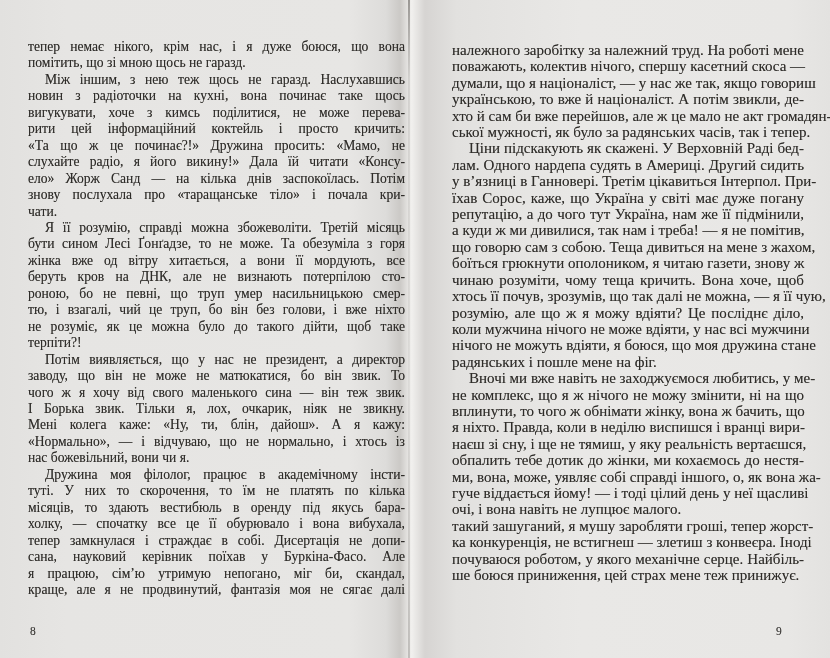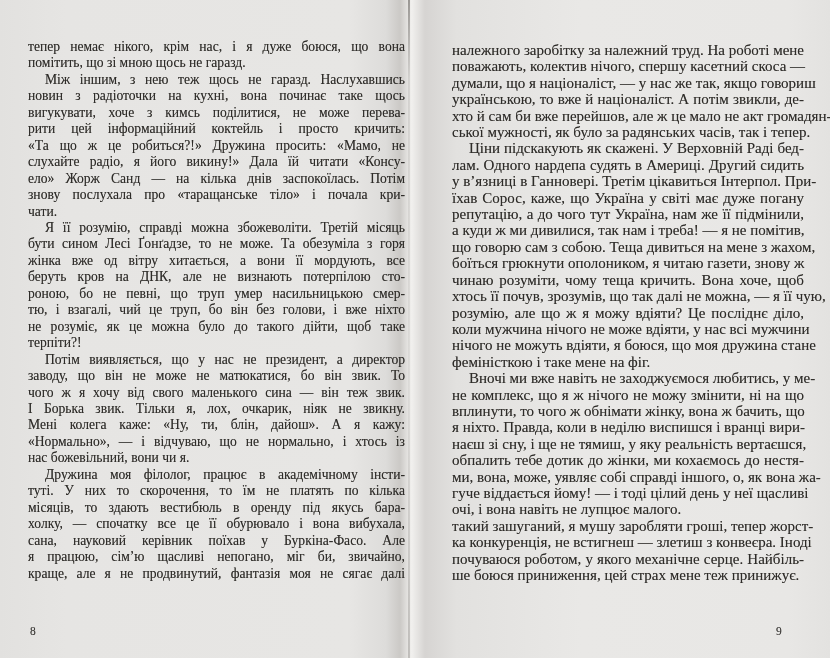--- a/index.html
+++ b/index.html
@@ -94,21 +94,21 @@
 <div class="spread">
   <div class="gutter-line"></div>
 
   <div class="textblock left">
       <div class="line">тепер немає нікого, крім нас, і я дуже боюся, що вона</div>
       <div class="line pend">помітить, що зі мною щось не гаразд.</div>
       <div class="line indent">Між іншим, з нею теж щось не гаразд. Наслухавшись</div>
       <div class="line">новин з радіоточки на кухні, вона починає таке щось</div>
       <div class="line">вигукувати, хоче з кимсь поділитися, не може перева-</div>
       <div class="line">рити цей інформаційний коктейль і просто кричить:</div>
-      <div class="line">«Та що ж це робиться?!» Дружина просить: «Мамо, не</div>
+      <div class="line">«Та що ж це починає?!» Дружина просить: «Мамо, не</div>
       <div class="line">слухайте радіо, я його викину!» Дала їй читати «Консу-</div>
       <div class="line">ело» Жорж Санд — на кілька днів заспокоїлась. Потім</div>
       <div class="line">знову послухала про «таращанське тіло» і почала кри-</div>
       <div class="line pend">чати.</div>
       <div class="line indent">Я її розумію, справді можна збожеволіти. Третій місяць</div>
       <div class="line">бути сином Лесі Ґонґадзе, то не може. Та обезуміла з горя</div>
       <div class="line">жінка вже од вітру хитається, а вони її мордують, все</div>
       <div class="line">беруть кров на ДНК, але не визнають потерпілою сто-</div>
       <div class="line">роною, бо не певні, що труп умер насильницькою смер-</div>
       <div class="line">тю, і взагалі, чий це труп, бо він без голови, і вже ніхто</div>
@@ -118,22 +118,23 @@
       <div class="line">заводу, що він не може не матюкатися, бо він звик. То</div>
       <div class="line">чого ж я хочу від свого маленького сина — він теж звик.</div>
       <div class="line">І Борька звик. Тільки я, лох, очкарик, ніяк не звикну.</div>
       <div class="line">Мені колега каже: «Ну, ти, блін, дайош». А я кажу:</div>
       <div class="line">«Нормально», — і відчуваю, що не нормально, і хтось із</div>
       <div class="line pend">нас божевільний, вони чи я.</div>
       <div class="line indent">Дружина моя філолог, працює в академічному інсти-</div>
       <div class="line">туті. У них то скорочення, то їм не платять по кілька</div>
       <div class="line">місяців, то здають вестибюль в оренду під якусь бара-</div>
       <div class="line">холку, — спочатку все це її обурювало і вона вибухала,</div>
+      <div class="line">тепер замкнулася і страждає в собі. Дисертація не допи-</div>
       <div class="line">сана, науковий керівник поїхав у Буркіна-Фасо. Але</div>
-      <div class="line">я працюю, сім’ю щасливі непогано, міг би, звичайно,</div>
+      <div class="line">я працюю, сім’ю утримую непогано, міг би, скандал,</div>
       <div class="line">краще, але я не продвинутий, фантазія моя не сягає далі</div>
     </div>
 
   <div class="textblock right">
       <div class="line">належного заробітку за належний труд. На роботі мене</div>
       <div class="line">поважають, колектив нічого, спершу касетний скоса —</div>
       <div class="line">думали, що я націоналіст, — у нас же так, якщо говориш</div>
       <div class="line">українською, то вже й націоналіст. А потім звикли, де-</div>
       <div class="line">хто й сам би вже перейшов, але ж це мало не акт громадян-</div>
       <div class="line pend">ської мужності, як було за радянських часів, так і тепер.</div>
@@ -143,21 +144,21 @@
       <div class="line">їхав Сорос, каже, що Україна у світі має дуже погану</div>
       <div class="line">репутацію, а до чого тут Україна, нам же її підмінили,</div>
       <div class="line">а куди ж ми дивилися, так нам і треба! — я не помітив,</div>
       <div class="line">що говорю сам з собою. Теща дивиться на мене з жахом,</div>
       <div class="line">боїться грюкнути ополоником, я читаю газети, знову ж</div>
       <div class="line">чинаю розуміти, чому теща кричить. Вона хоче, щоб</div>
       <div class="line">хтось її почув, зрозумів, що так далі не можна, — я її чую,</div>
       <div class="line">розумію, але що ж я можу вдіяти? Це посліднє діло,</div>
       <div class="line">коли мужчина нічого не може вдіяти, у нас всі мужчини</div>
       <div class="line">нічого не можуть вдіяти, я боюся, що моя дружина стане</div>
-      <div class="line pend">феміністкою і таке мене на фіг.</div>
+      <div class="line pend">радянських і пошле мене на фіг.</div>
       <div class="line indent">Вночі ми вже навіть не заходжуємося любитись, у ме-</div>
       <div class="line">не комплекс, що я ж нічого не можу змінити, ні на що</div>
       <div class="line">вплинути, то чого ж обнімати жінку, вона ж бачить, що</div>
       <div class="line">я ніхто. Правда, коли в неділю виспишся і вранці вири-</div>
       <div class="line">наєш зі сну, і ще не тямиш, у яку реальність вертаєшся,</div>
       <div class="line">обпалить тебе дотик до жінки, ми кохаємось до нестя-</div>
       <div class="line">ми, вона, може, уявляє собі справді іншого, о, як вона жа-</div>
       <div class="line">гуче віддається йому! — і тоді цілий день у неї щасливі</div>
       <div class="line pend">очі, і вона навіть не лупцює малого.</div>
       <div class="line">такий зашуганий, я мушу заробляти гроші, тепер жорст-</div>

